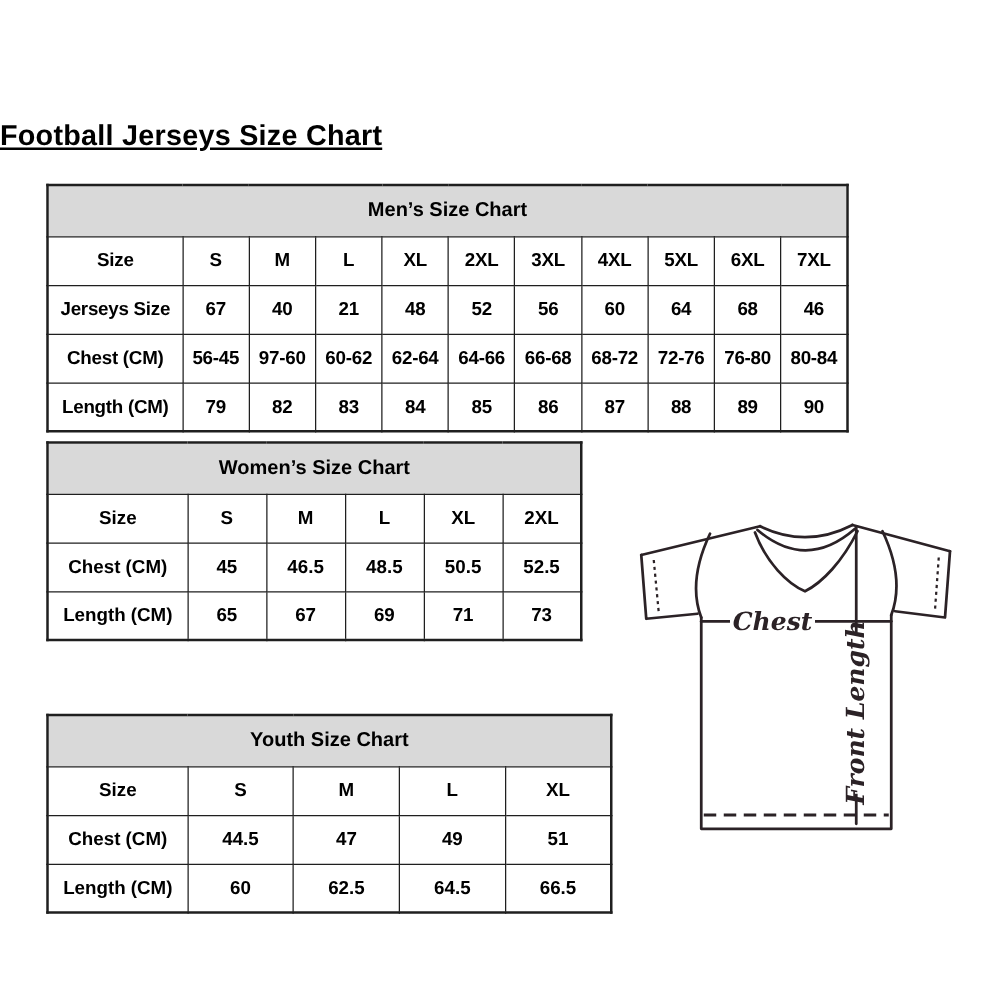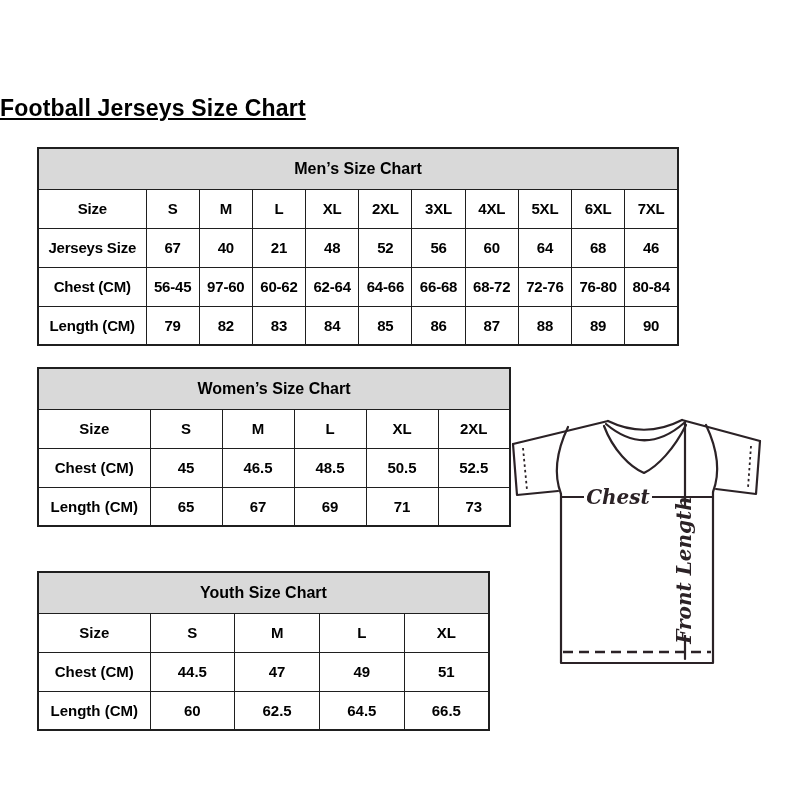--- a/index.html
+++ b/index.html
@@ -28,21 +28,21 @@
     font-weight:bold;font-size:15px;color:var(--text);
     height:39px;padding:0 2px;overflow:hidden;white-space:nowrap;
   }
   table.size-table th.tbl-title{
     background:var(--header-bg);height:41px;font-size:16px;
   }
   .t-mens{left:37px;top:147px;width:642px;}
   .t-mens col.col-label{width:108px;}
   .t-mens th,.t-mens td{font-size:14.5px;letter-spacing:-0.2px;}
   .t-mens th.tbl-title{font-size:16px;letter-spacing:0;}
-  .t-womens{left:37px;top:367px;width:474px;}
+  .t-womens{left:37px;top:353px;width:429px;}
   .t-youth{left:37px;top:547px;width:453px;margin-top:24px;}
   .t-womens col.col-label,.t-youth col.col-label{width:112px;}
   .jersey{position:absolute;left:500px;top:405px;width:275px;height:270px;}
   .jersey .ln{fill:none;stroke:var(--line);stroke-width:2.2;stroke-linecap:round;stroke-linejoin:round;}
   .jersey .hem{fill:none;stroke:var(--line);stroke-width:2.4;stroke-dasharray:10 6;}
   .jersey .cuff{fill:none;stroke:var(--line);stroke-width:1.8;stroke-dasharray:2.5 3;}
   .jersey .mask{fill:#ffffff;stroke:none;}
   .jersey text{
     font-family:"DejaVu Serif","Liberation Serif",serif;
     font-style:italic;font-weight:bold;fill:var(--line);

